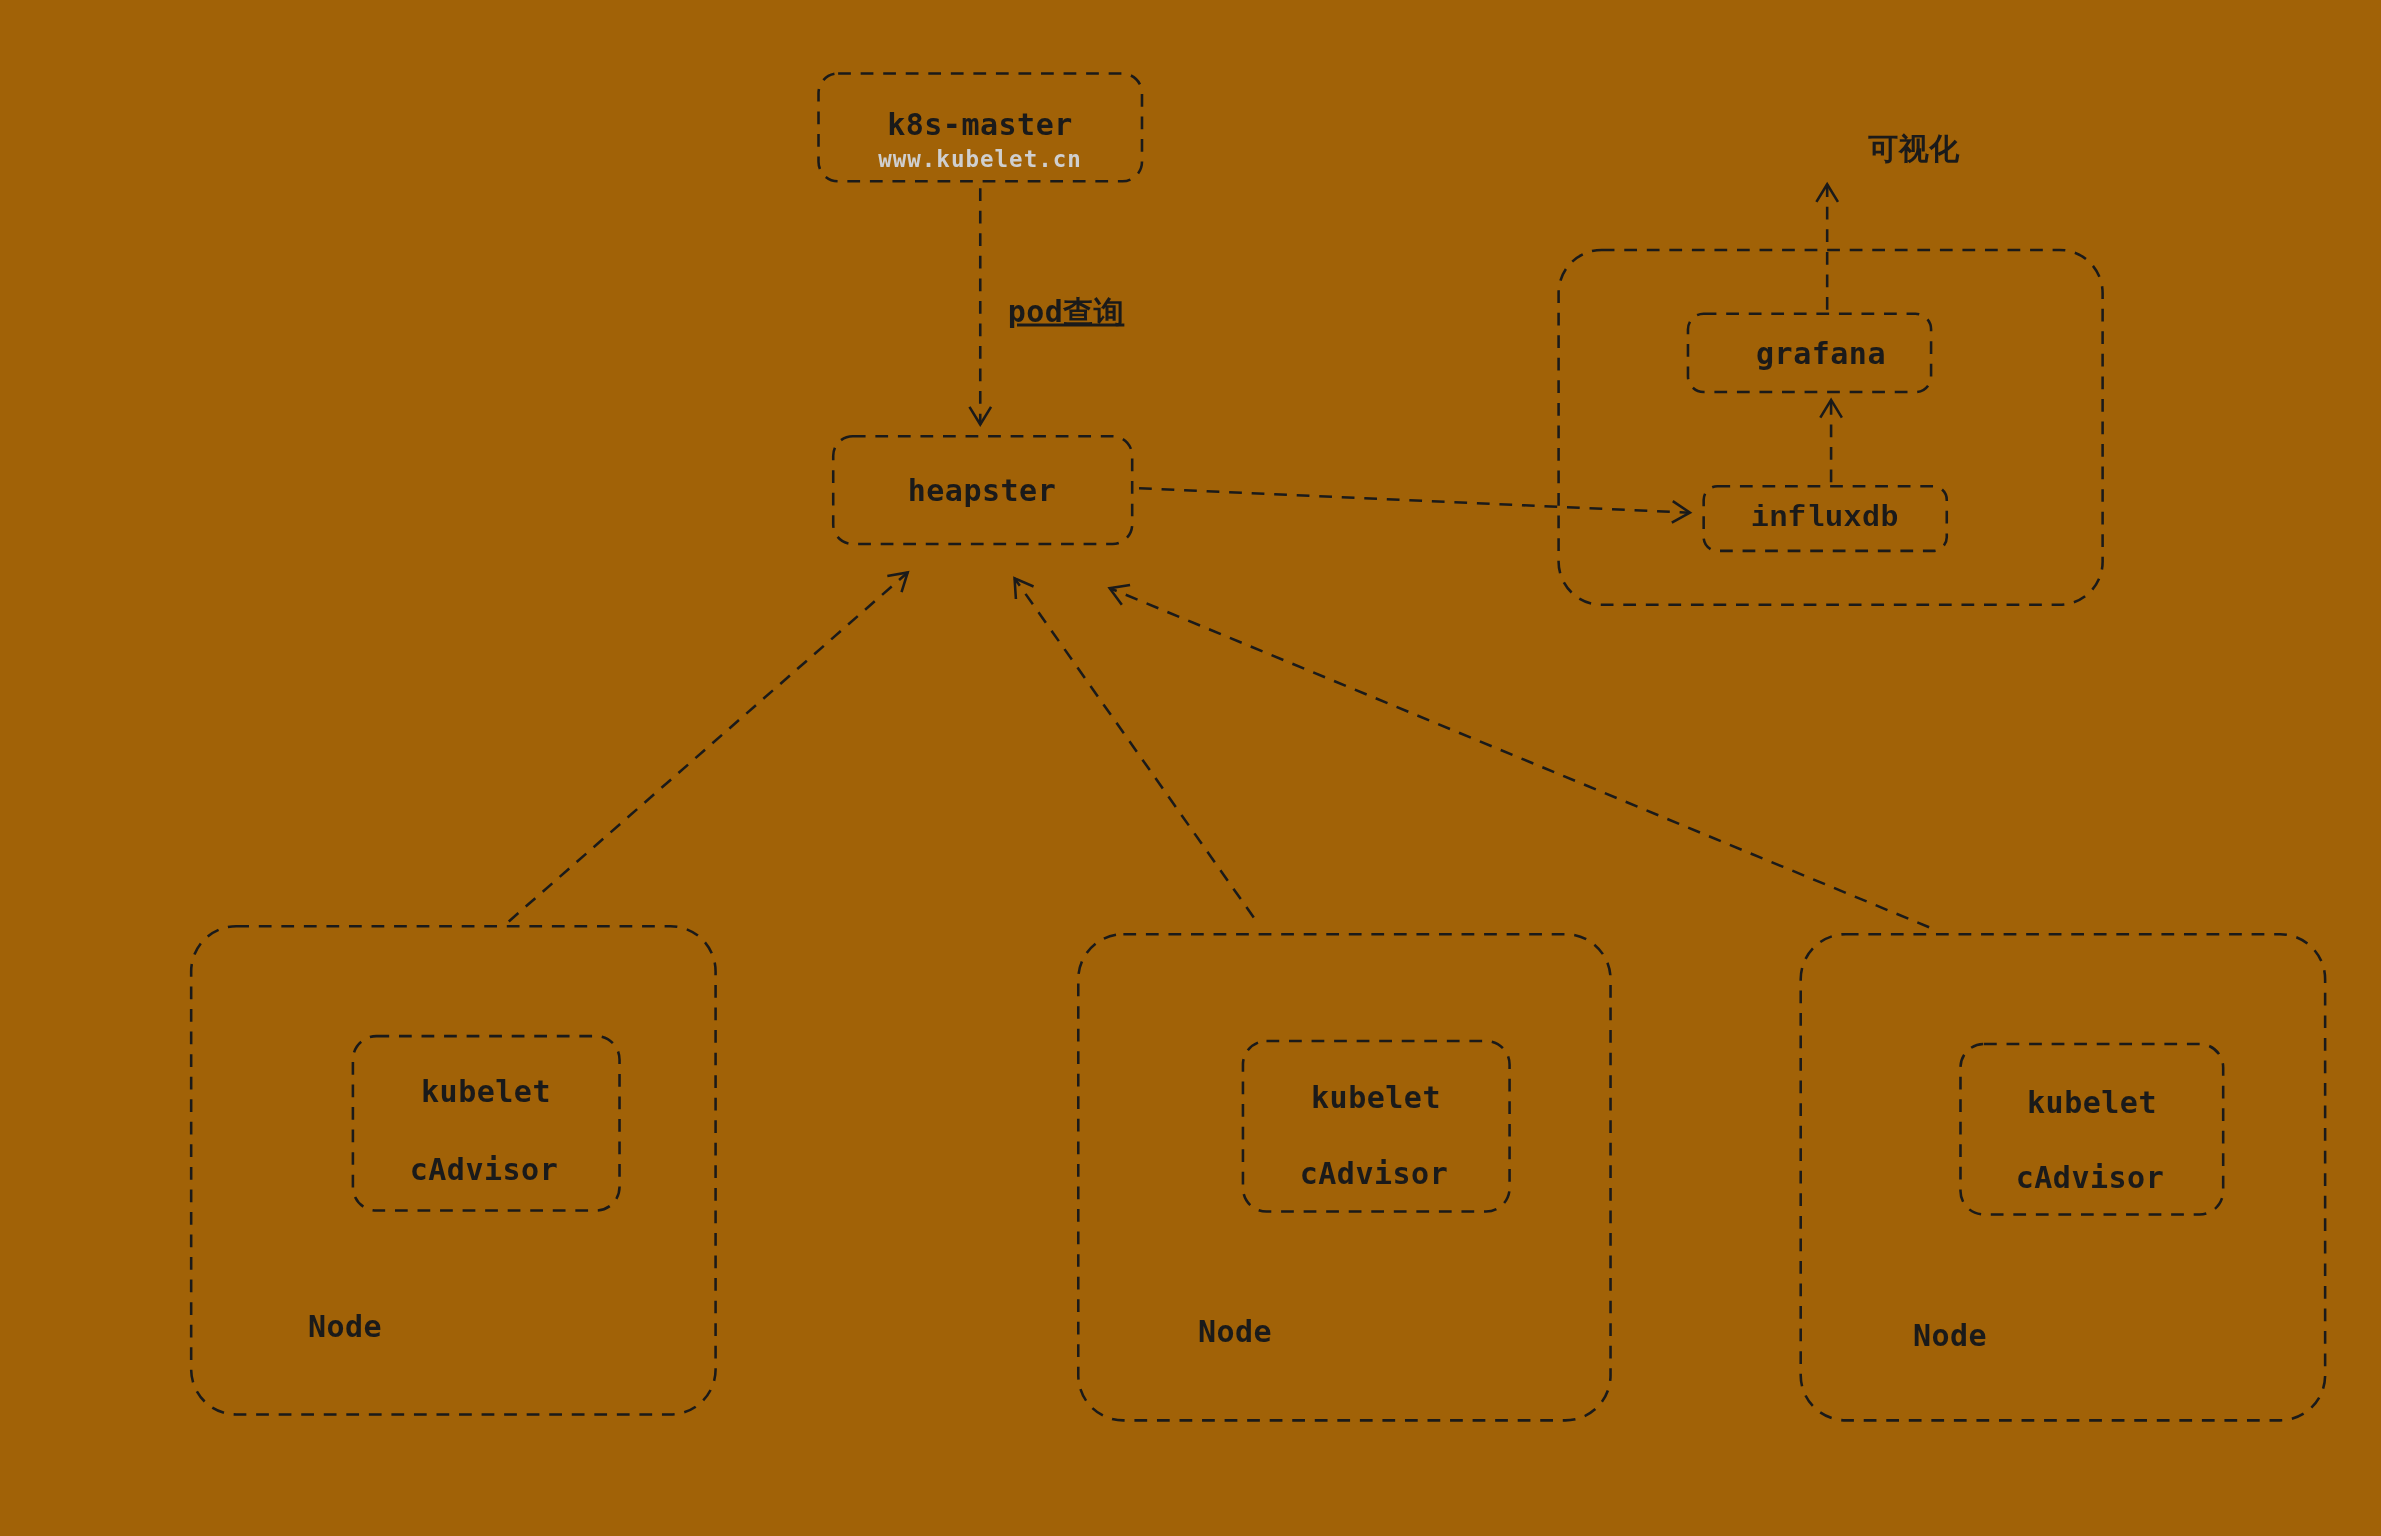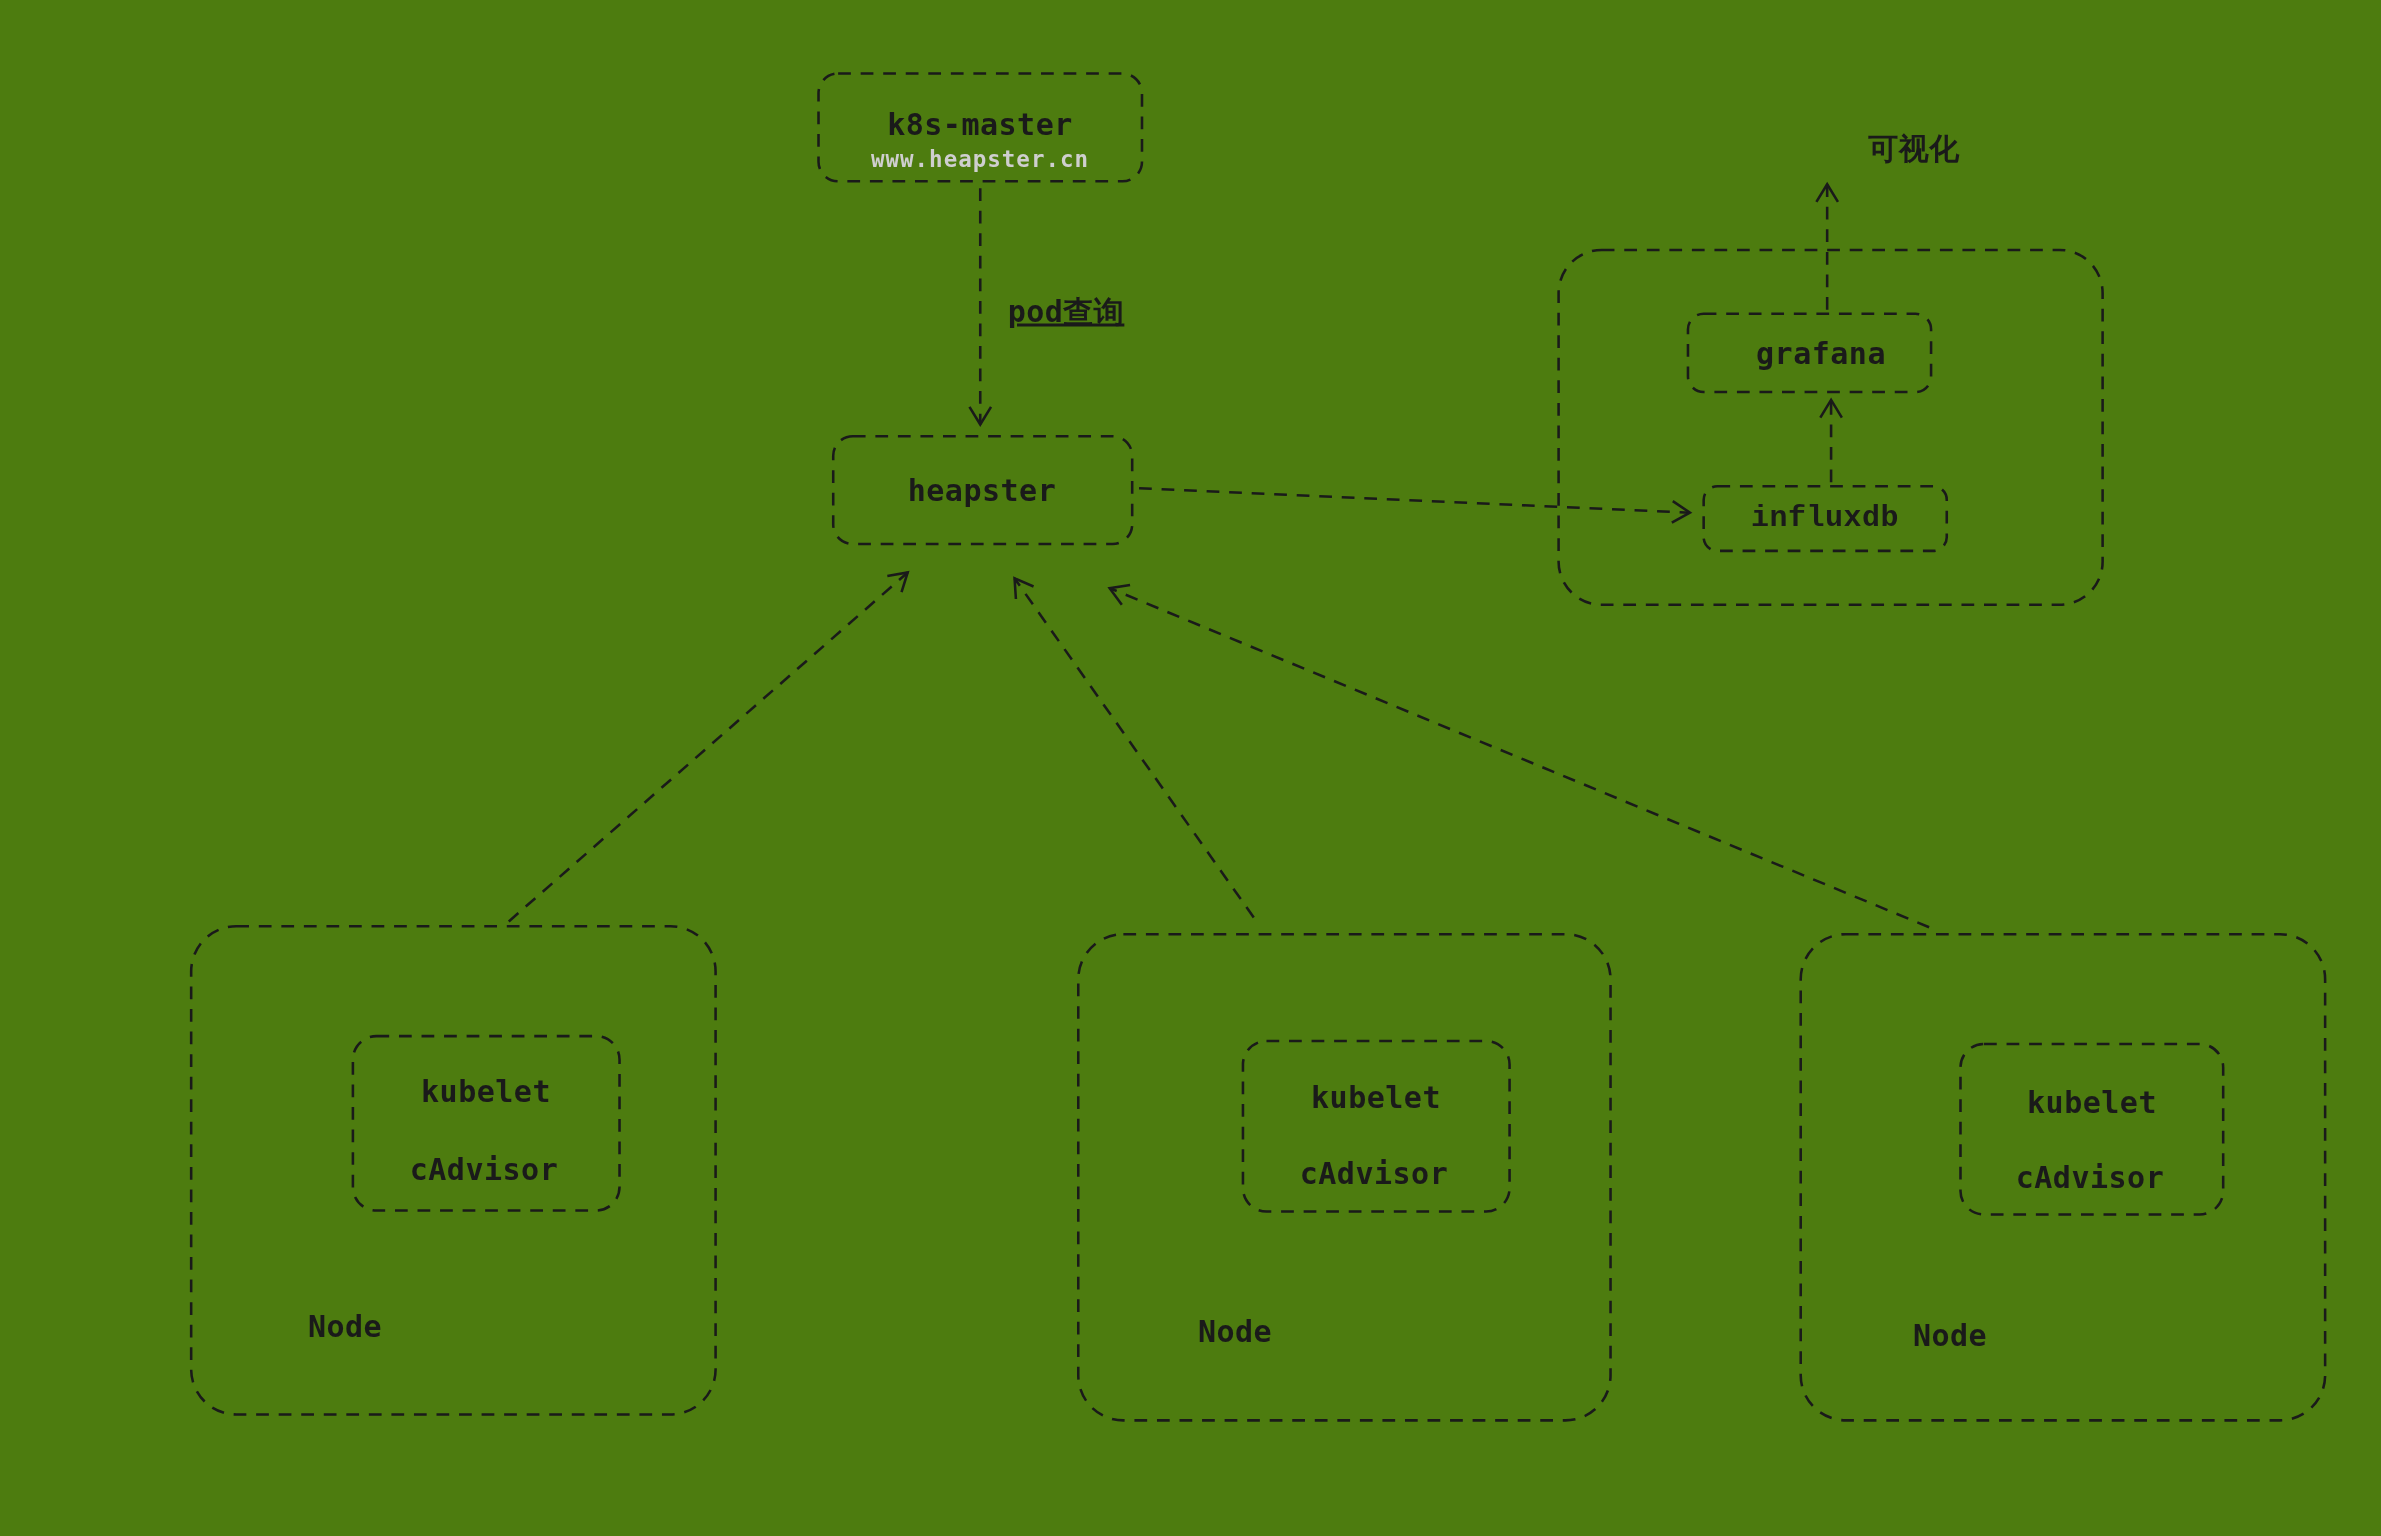--- a/index.html
+++ b/index.html
@@ -5,21 +5,21 @@
   * { margin: 0; padding: 0; box-sizing: border-box; }
   html, body { background: #ffffff; }
   body {
     font-family: "DejaVu Sans Mono", "Liberation Mono", monospace;
     color: #1a1a1a;
   }
   .canvas {
     position: relative;
     width: 2382px;
     height: 1537px;
-    background: #4d7c0f;
+    background: #a16207;
     overflow: hidden;
   }
   .wires {
     position: absolute;
     inset: 0;
     width: 2382px;
     height: 1537px;
   }
   .lbl {
     position: absolute;
@@ -68,21 +68,21 @@
       <line x1="1162" y1="498" x2="1724" y2="523" marker-end="url(#ah)"></line>
       <line x1="1868" y1="492" x2="1868" y2="408" marker-end="url(#ah)"></line>
       <line x1="1864" y1="316" x2="1864" y2="188" marker-end="url(#ah)"></line>
       <line x1="519" y1="940" x2="926" y2="584" marker-end="url(#ah)"></line>
       <line x1="1279" y1="936" x2="1035" y2="590" marker-end="url(#ah)"></line>
       <line x1="1968" y1="946" x2="1132" y2="600" marker-end="url(#ah)"></line>
     </g>
   </svg>
 
   <div class="lbl" style="left:980px; top:124px;">k8s-master</div>
-  <div class="lbl watermark" style="left:980px; top:159px;">www.heapster.cn</div>
+  <div class="lbl watermark" style="left:980px; top:159px;">www.kubelet.cn</div>
 
   <div class="lbl" style="left:1066px; top:312px;text-decoration:underline;">pod查询</div>
 
   <div class="lbl" style="left:982px; top:490px;">heapster</div>
 
   <div class="lbl" style="left:1914px; top:149px;text-align:right;">可视化</div>
   <div class="lbl" style="left:1821px; top:353px;">grafana</div>
   <div class="lbl" style="left:1825px; top:518px;font-family:Liberation Mono, monospace;">influxdb</div>
 
   <div class="lbl" style="left:486px; top:1091px;">kubelet</div>

